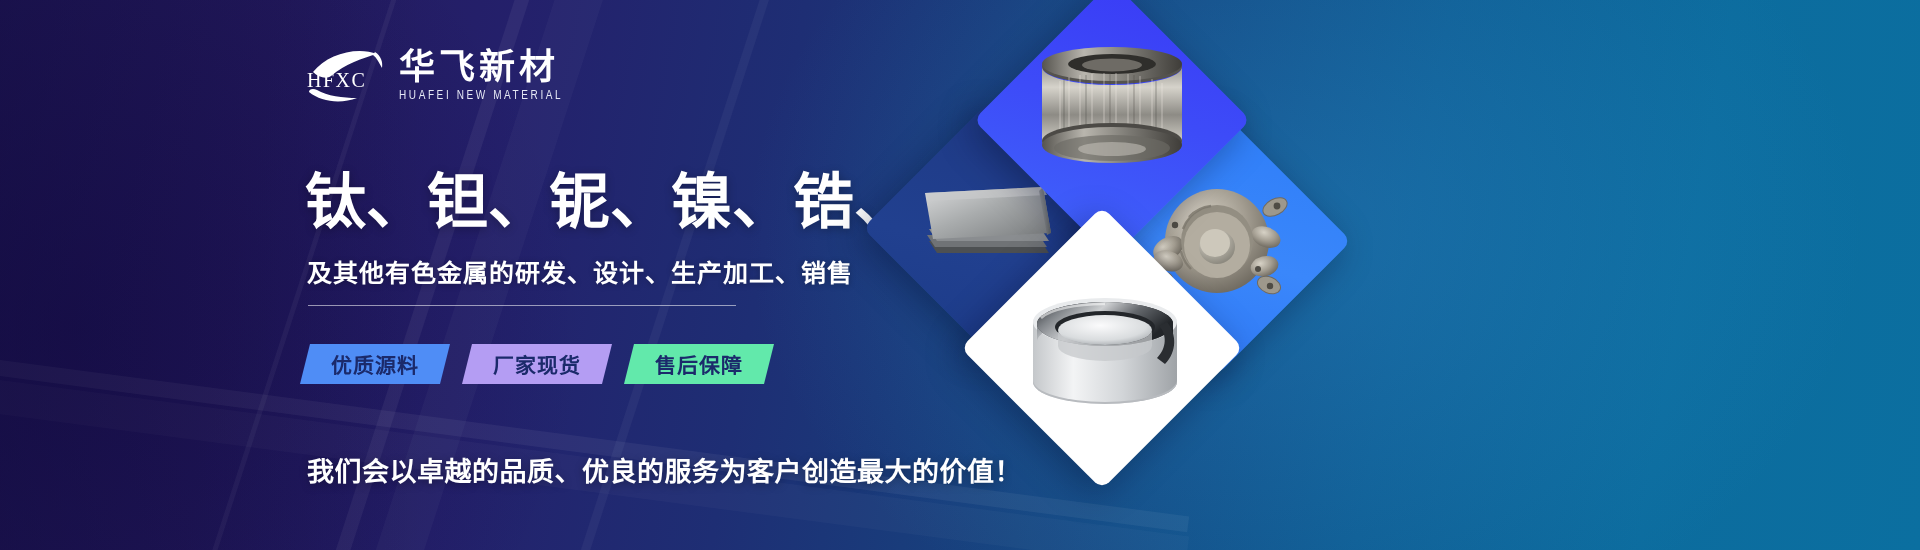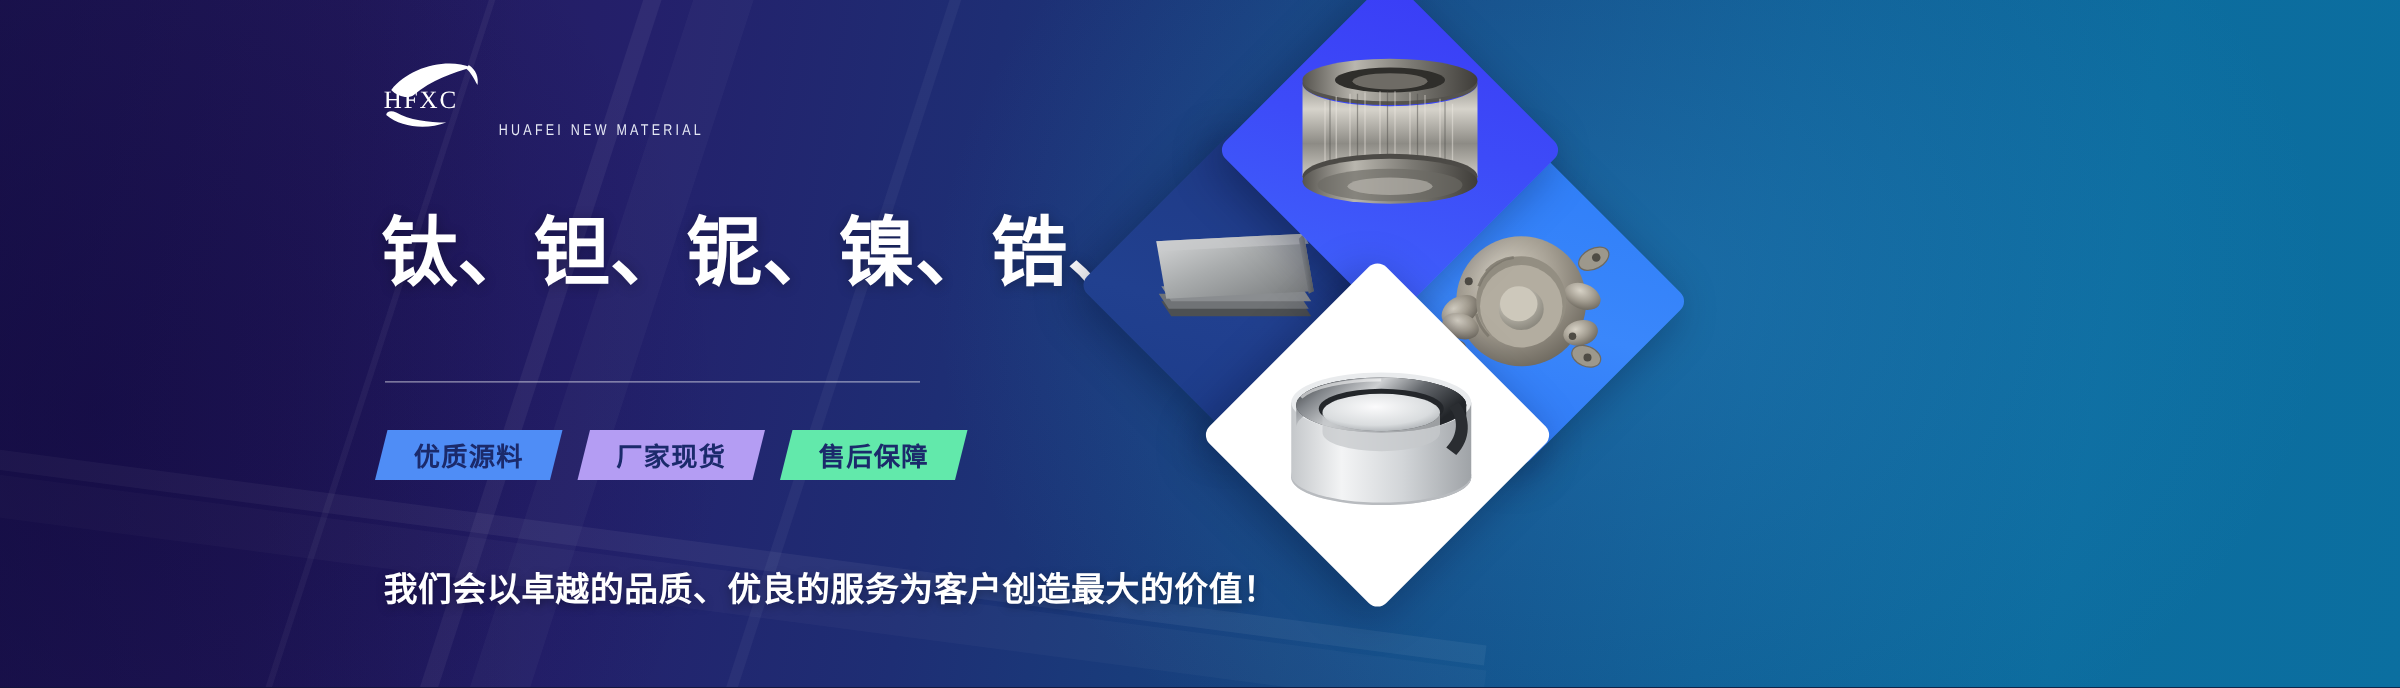--- a/index.html
+++ b/index.html
@@ -68,21 +68,21 @@
     width: 860px;
     height: 100%;
   }
 
   
   .logo {
     position: absolute;
     left: 0;
     top: 48px;
     display: flex;
-    align-items: flex-end;
+    align-items: flex-start;
     gap: 10px;
     user-select: none;
   }
   .logo-mark {
     position: relative;
     width: 84px;
     height: 62px;
     flex: 0 0 auto;
   }
   .logo-mark svg { position: absolute; inset: 0; }
@@ -298,26 +298,28 @@
     <div class="logo">
       <div class="logo-mark">
         <svg width="84" height="62" viewBox="0 0 84 62" xmlns="http://www.w3.org/2000/svg">
           <path d="M8 24 C22 6, 52 -2, 72 6 C58 10, 40 16, 26 28 C22 31, 14 30, 8 24 Z" fill="#ffffff"></path>
           <path d="M70 4 C76 8, 78 14, 77 20 C74 15, 72 10, 68 7 Z" fill="#ffffff"></path>
           <path d="M4 44 C16 54, 36 56, 52 50 C38 50, 22 48, 12 42 C8 40, 4 41, 4 44 Z" fill="#ffffff"></path>
         </svg>
         <div class="hfxc">HFXC</div>
       </div>
       <div class="logo-text">
+        <div class="logo-cn">华飞新材</div>
         <div class="logo-en">HUAFEI NEW MATERIAL</div>
       </div>
     </div>
 
     <h1 class="headline">钛、钽、铌、镍、锆、结晶铪</h1>
 
+    <h2 class="subhead">及其他有色金属的研发、设计、生产加工、销售</h2>
 
     <div class="divider"></div>
 
     <div class="badges">
       <div class="badge b1">
         <span>优质源料</span>
       </div>
       <div class="badge b2">
         <span>厂家现货</span>
       </div>

